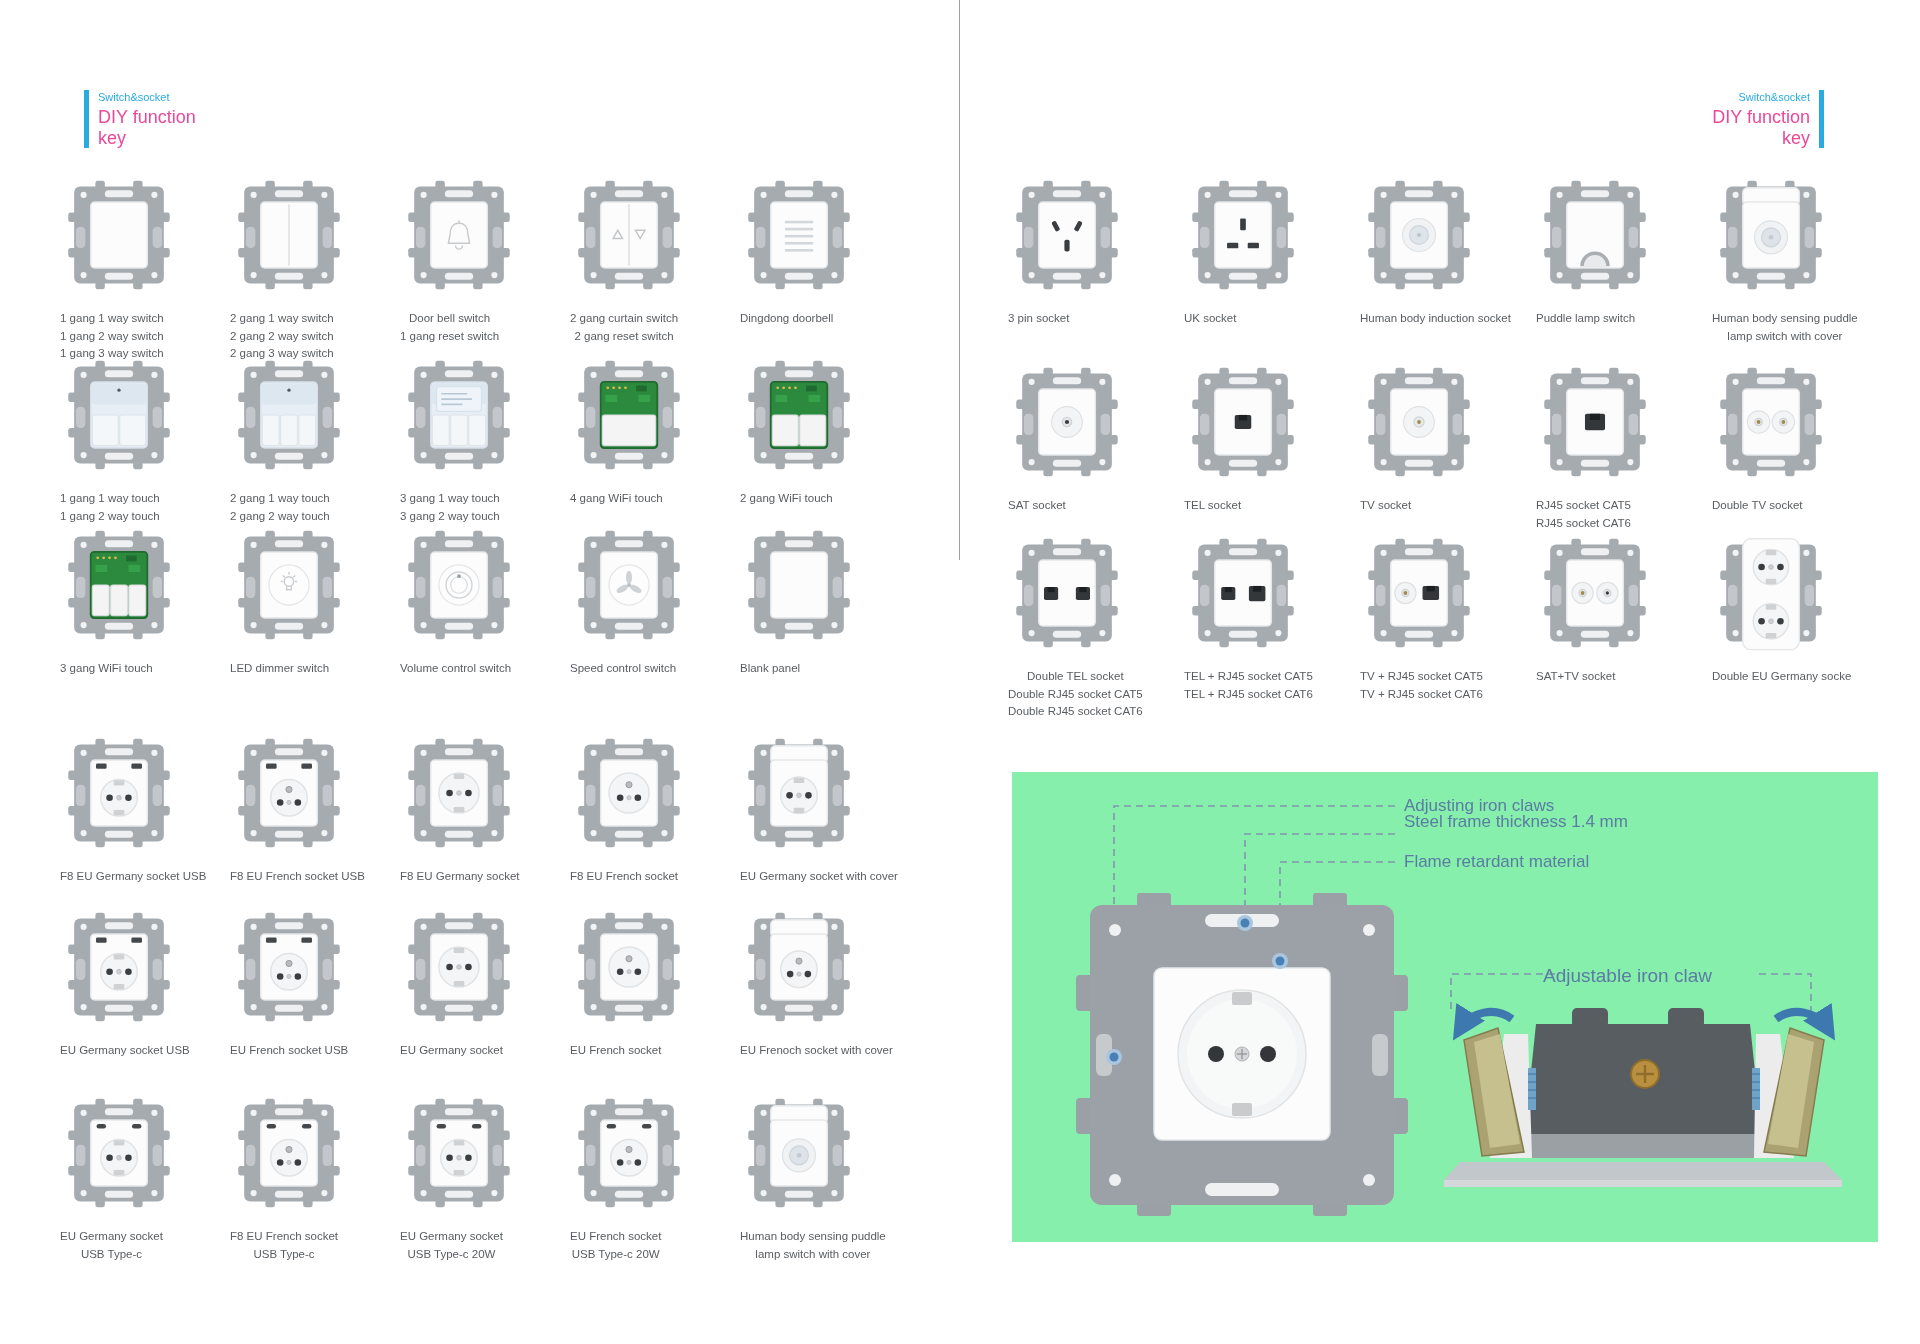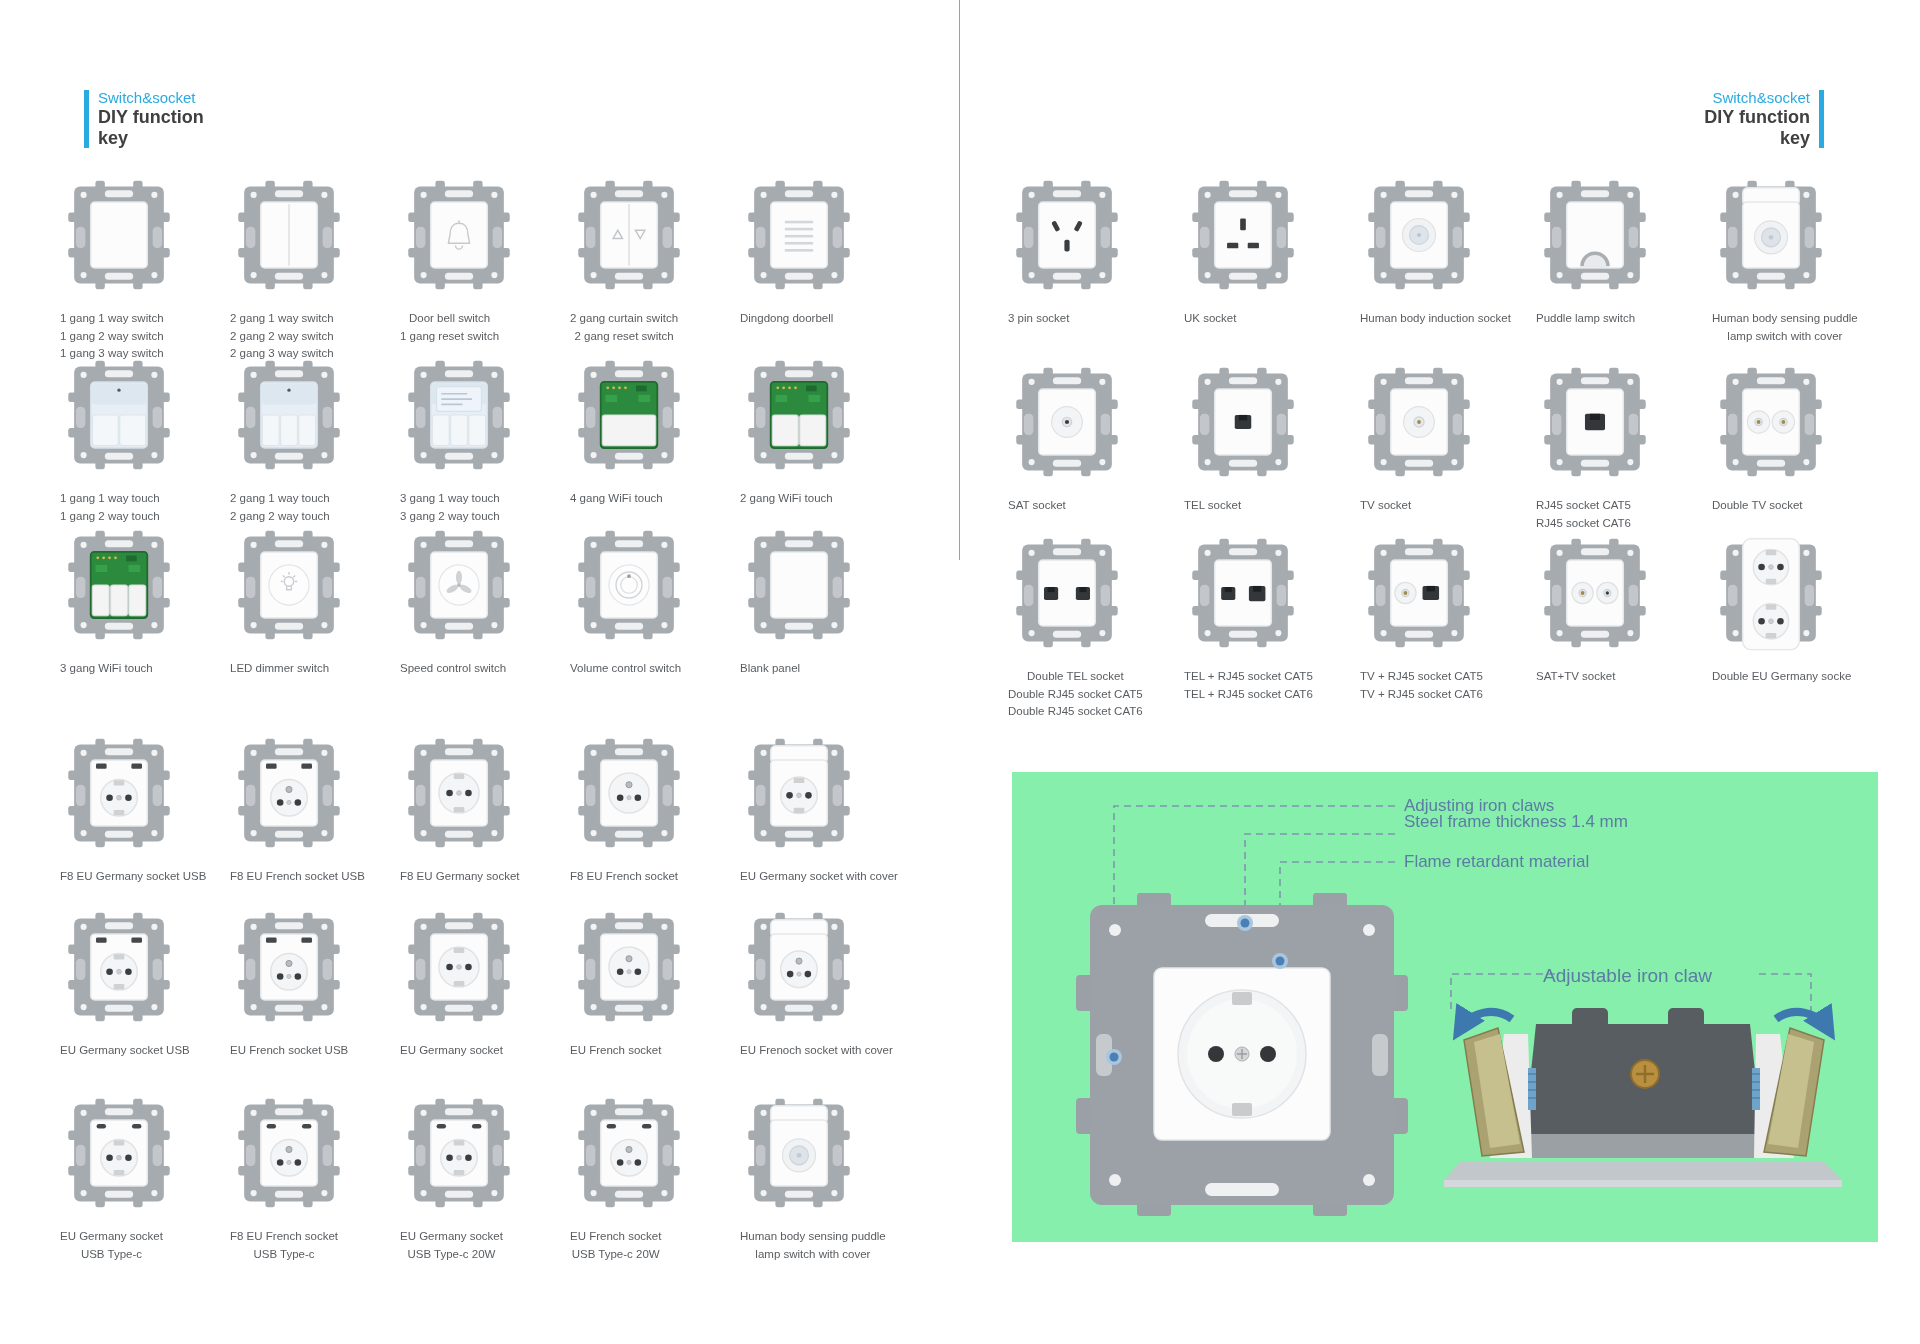--- a/index.html
+++ b/index.html
@@ -9,22 +9,22 @@
 
   
   .header{position:absolute;top:88px}
   .header .bar{position:absolute;top:2px;width:5px;height:58px;background:var(--accent,#29abe2)}
   .header.hl{left:84px}
   .header.hl .bar{left:0}
   .header.hl .htext{margin-left:14px}
   .header.hr{left:1640px;width:184px;text-align:right}
   .header.hr .bar{right:0}
   .header.hr .htext{margin-right:14px}
-  .hcat{font-size:15px;color:var(--accent,#29abe2);line-height:19px}
-  .htitle{font-size:18px;font-weight:bold;color:#404040;line-height:21px}
+  .hcat{font-size:11px;color:var(--accent,#29abe2);line-height:19px}
+  .htitle{font-size:18px;font-weight:normal;color:#ec4899;line-height:21px}
 
   .divider{position:absolute;left:959px;top:0;width:1px;height:560px;background:#9aa0a3}
 
   
   .prow{position:absolute;display:flex}
   .lrow{left:60px;width:850px}
   .rrow{left:1008px;width:880px}
   .lrow .cell{width:170px}
   .rrow .cell{width:176px}
   .cell{display:flex;flex-direction:column;align-items:flex-start}
@@ -492,61 +492,61 @@
             <rect x="13.5" y="48" width="8" height="18" rx="3.5" fill="#c3c7cb"></rect>
             <rect x="78.5" y="48" width="8" height="18" rx="3.5" fill="#c3c7cb"></rect>
             <circle cx="20" cy="21" r="2.6" fill="#f2f3f4"></circle>
             <circle cx="80" cy="21" r="2.6" fill="#f2f3f4"></circle>
             <circle cx="20" cy="89" r="2.6" fill="#f2f3f4"></circle>
             <circle cx="80" cy="89" r="2.6" fill="#f2f3f4"></circle>
             <rect x="38" y="17" width="24" height="6" rx="3" fill="#eef0f1"></rect>
             <rect x="38" y="87" width="24" height="6" rx="3" fill="#eef0f1"></rect>
             <rect x="26" y="27" width="48" height="56" rx="3.5" fill="#fcfcfd" stroke="#e4e6e8" stroke-width="1.2"></rect>
             <circle cx="50" cy="55" r="17" fill="#fdfdfe" stroke="#e2e4e6"></circle>
+            <circle cx="50" cy="55" r="11" fill="none" stroke="#d2d5d8" stroke-width="1.2"></circle>
+            <circle cx="50" cy="55" r="7" fill="none" stroke="#d8dbdd"></circle>
+            <circle cx="50" cy="47.5" r="1.6" fill="#9aa0a4"></circle>
+          </svg>
+        </div>
+        <div class="plabel">
+          <div>Volume control switch</div>
+        </div>
+      </div>
+      <div class="cell">
+        <div class="fig">
+          <svg viewBox="0 0 100 110" xmlns="http://www.w3.org/2000/svg">
+            <rect x="30" y="9" width="8" height="10" rx="2" fill="#a6abb0"></rect>
+            <rect x="62" y="9" width="8" height="10" rx="2" fill="#a6abb0"></rect>
+            <rect x="30" y="91" width="8" height="10" rx="2" fill="#a6abb0"></rect>
+            <rect x="62" y="91" width="8" height="10" rx="2" fill="#a6abb0"></rect>
+            <rect x="7" y="36" width="10" height="8" rx="2" fill="#a6abb0"></rect>
+            <rect x="7" y="66" width="10" height="8" rx="2" fill="#a6abb0"></rect>
+            <rect x="83" y="36" width="10" height="8" rx="2" fill="#a6abb0"></rect>
+            <rect x="83" y="66" width="10" height="8" rx="2" fill="#a6abb0"></rect>
+            <rect x="12" y="14" width="76" height="82" rx="5" fill="#a6abb0"></rect>
+            <rect x="13.5" y="48" width="8" height="18" rx="3.5" fill="#c3c7cb"></rect>
+            <rect x="78.5" y="48" width="8" height="18" rx="3.5" fill="#c3c7cb"></rect>
+            <circle cx="20" cy="21" r="2.6" fill="#f2f3f4"></circle>
+            <circle cx="80" cy="21" r="2.6" fill="#f2f3f4"></circle>
+            <circle cx="20" cy="89" r="2.6" fill="#f2f3f4"></circle>
+            <circle cx="80" cy="89" r="2.6" fill="#f2f3f4"></circle>
+            <rect x="38" y="17" width="24" height="6" rx="3" fill="#eef0f1"></rect>
+            <rect x="38" y="87" width="24" height="6" rx="3" fill="#eef0f1"></rect>
+            <rect x="26" y="27" width="48" height="56" rx="3.5" fill="#fcfcfd" stroke="#e4e6e8" stroke-width="1.2"></rect>
+            <circle cx="50" cy="55" r="17" fill="#fdfdfe" stroke="#e2e4e6"></circle>
             <g fill="#cfd3d6">
               <ellipse cx="50" cy="48.5" rx="2.6" ry="5.5"></ellipse>
               <ellipse cx="50" cy="48.5" rx="2.6" ry="5.5" transform="rotate(120 50 55)"></ellipse>
               <ellipse cx="50" cy="48.5" rx="2.6" ry="5.5" transform="rotate(240 50 55)"></ellipse>
             </g>
             <circle cx="50" cy="55" r="1.6" fill="#b9bdc0"></circle>
           </svg>
         </div>
         <div class="plabel">
           <div>Speed control switch</div>
-        </div>
-      </div>
-      <div class="cell">
-        <div class="fig">
-          <svg viewBox="0 0 100 110" xmlns="http://www.w3.org/2000/svg">
-            <rect x="30" y="9" width="8" height="10" rx="2" fill="#a6abb0"></rect>
-            <rect x="62" y="9" width="8" height="10" rx="2" fill="#a6abb0"></rect>
-            <rect x="30" y="91" width="8" height="10" rx="2" fill="#a6abb0"></rect>
-            <rect x="62" y="91" width="8" height="10" rx="2" fill="#a6abb0"></rect>
-            <rect x="7" y="36" width="10" height="8" rx="2" fill="#a6abb0"></rect>
-            <rect x="7" y="66" width="10" height="8" rx="2" fill="#a6abb0"></rect>
-            <rect x="83" y="36" width="10" height="8" rx="2" fill="#a6abb0"></rect>
-            <rect x="83" y="66" width="10" height="8" rx="2" fill="#a6abb0"></rect>
-            <rect x="12" y="14" width="76" height="82" rx="5" fill="#a6abb0"></rect>
-            <rect x="13.5" y="48" width="8" height="18" rx="3.5" fill="#c3c7cb"></rect>
-            <rect x="78.5" y="48" width="8" height="18" rx="3.5" fill="#c3c7cb"></rect>
-            <circle cx="20" cy="21" r="2.6" fill="#f2f3f4"></circle>
-            <circle cx="80" cy="21" r="2.6" fill="#f2f3f4"></circle>
-            <circle cx="20" cy="89" r="2.6" fill="#f2f3f4"></circle>
-            <circle cx="80" cy="89" r="2.6" fill="#f2f3f4"></circle>
-            <rect x="38" y="17" width="24" height="6" rx="3" fill="#eef0f1"></rect>
-            <rect x="38" y="87" width="24" height="6" rx="3" fill="#eef0f1"></rect>
-            <rect x="26" y="27" width="48" height="56" rx="3.5" fill="#fcfcfd" stroke="#e4e6e8" stroke-width="1.2"></rect>
-            <circle cx="50" cy="55" r="17" fill="#fdfdfe" stroke="#e2e4e6"></circle>
-            <circle cx="50" cy="55" r="11" fill="none" stroke="#d2d5d8" stroke-width="1.2"></circle>
-            <circle cx="50" cy="55" r="7" fill="none" stroke="#d8dbdd"></circle>
-            <circle cx="50" cy="47.5" r="1.6" fill="#9aa0a4"></circle>
-          </svg>
-        </div>
-        <div class="plabel">
-          <div>Volume control switch</div>
         </div>
       </div>
       <div class="cell">
         <div class="fig">
           <svg viewBox="0 0 100 110" xmlns="http://www.w3.org/2000/svg">
             <rect x="30" y="9" width="8" height="10" rx="2" fill="#a6abb0"></rect>
             <rect x="62" y="9" width="8" height="10" rx="2" fill="#a6abb0"></rect>
             <rect x="30" y="91" width="8" height="10" rx="2" fill="#a6abb0"></rect>
             <rect x="62" y="91" width="8" height="10" rx="2" fill="#a6abb0"></rect>
             <rect x="7" y="36" width="10" height="8" rx="2" fill="#a6abb0"></rect>

